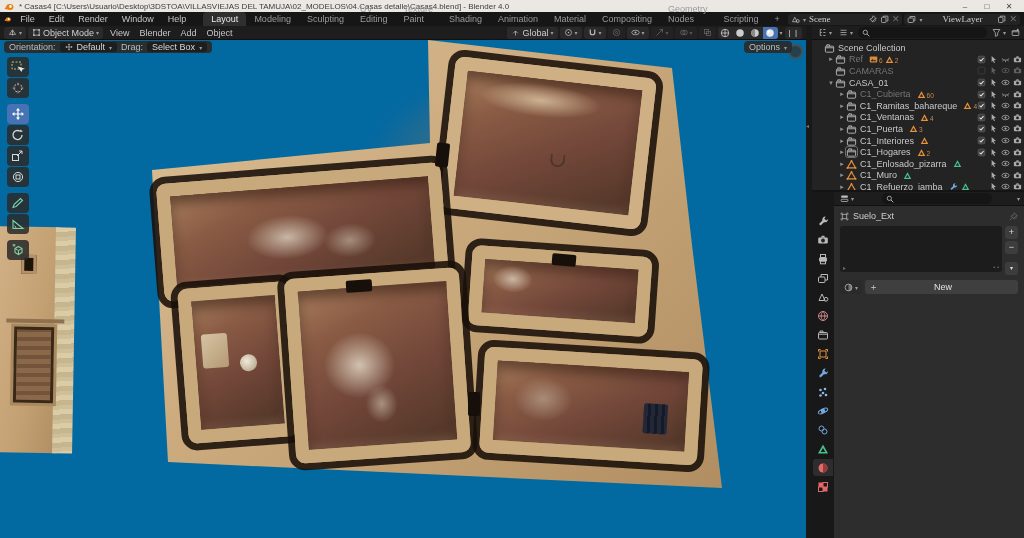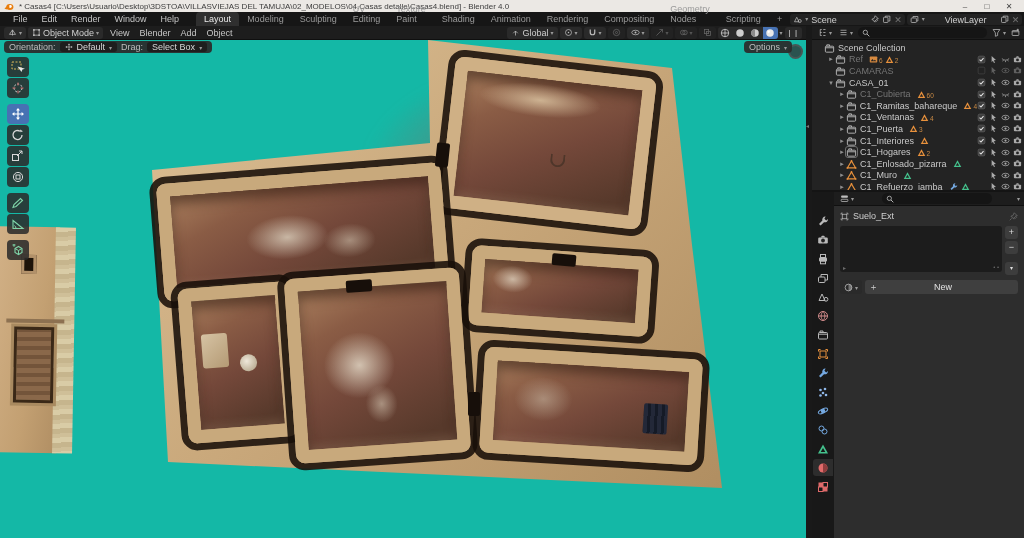--- a/index.html
+++ b/index.html
@@ -15,22 +15,22 @@
   #title-text { flex:1; white-space:nowrap; overflow:hidden; }
   .win-btn { width:22px; text-align:center; color:#444; font-size:8px; }
 
   
   #topbar { height:14px; background:#161616; display:flex; align-items:center; padding:0 4px; }
   .menu-item { padding:0 7px; color:#c4c4c4; }
   #ws-tabs { display:flex; align-items:flex-end; height:100%; margin-left:10px; flex:1; }
   .ws-tab { padding:2px 8px 2px; color:#9a9a9a; border-radius:4px 4px 0 0; line-height:10px; }
   .ws-tab.active { background:#2f2f2f; color:#e8e8e8; }
   .topbar-right { display:flex; align-items:center; gap:2px; }
-  .id-block { display:flex; align-items:flex-start; background:#232323; border-radius:3px;
-    padding:1px 3px; gap:3px; height:11px; }
+  .id-block { display:flex; align-items:center; background:#232323; border-radius:3px;
+    padding:1px 3px; gap:3px; height:11px;font-family:Liberation Serif, serif; }
   .id-block .lbl { color:#d0d0d0; }
   .dim { opacity:.45; }
   .mini-ic { width:9px; height:9px; color:#bdbdbd; }
   .chev { font-size:6px; color:#999; }
 
   
   #main { display:flex; height:512px; }
   #vp-col { width:806px; display:flex; flex-direction:column; }
   #vstrip { width:6px; background:#191919; position:relative; }
   #vstrip .arr { position:absolute; top:96px; left:0; color:#777; font-size:6px; }
@@ -40,21 +40,21 @@
   #vp-header { height:14px; background:#1d1d1d; display:flex; align-items:center; padding:0 4px; gap:2px; border-bottom:1px solid #0f0f0f;}
   .hdr-btn { display:flex; align-items:center; gap:2px; background:#2a2a2a; border-radius:3px; padding:1px 4px; height:12px; }
   .hdr-menu { padding:0 5px; color:#c6c6c6; }
   .spacer { flex:1; }
   .shade-group { display:flex; background:#2a2a2a; border-radius:3px; overflow:hidden; }
   .shade-btn { width:15px; height:12px; display:flex; align-items:center; justify-content:center; }
   .shade-btn.active { background:#4772b3; }
   .pause-btn { background:#2a2a2a; border-radius:3px; padding:1px 4px; color:#ddd; font-size:8px; letter-spacing:1px; height:12px; display:flex; align-items:center;}
 
   
-  #vp-body { position:relative; flex:1; background:#14b8a6; overflow:hidden; }
+  #vp-body { position:relative; flex:1; background:#0369a1; overflow:hidden; }
 
   
   .pill { position:absolute; top:1px; display:flex; align-items:center; gap:4px;
     background:#2b2b2bee; border-radius:4px; padding:1px 5px; height:12px; color:#bdbdbd; }
   #pill-left { left:4px; }
   #pill-right { right:14px; }
   .pill .val { background:#1e1e1e; border-radius:3px; padding:0 5px; display:flex; gap:4px; align-items:center; color:#d6d6d6;}
 
   
   #toolbar { position:absolute; left:7px; top:17px; width:22px; display:flex; flex-direction:column; gap:1px; }
@@ -153,21 +153,21 @@
   </svg>
   <span id="topbar-menus"><span class="menu-item">File</span><span class="menu-item">Edit</span><span class="menu-item">Render</span><span class="menu-item">Window</span><span class="menu-item">Help</span></span>
   <div id="ws-tabs">
       <span class="ws-tab active">Layout</span>
       <span class="ws-tab">Modeling</span>
       <span class="ws-tab">Sculpting</span>
       <span class="ws-tab">UV Editing</span>
       <span class="ws-tab">Texture Paint</span>
       <span class="ws-tab">Shading</span>
       <span class="ws-tab">Animation</span>
-      <span class="ws-tab">Rendering</span>
+      <span class="ws-tab">Material</span>
       <span class="ws-tab">Compositing</span>
       <span class="ws-tab">Geometry Nodes</span>
       <span class="ws-tab">Scripting</span>
       <span class="ws-tab">+</span>
     </div>
   <div class="topbar-right">
     <div class="id-block">
       <svg class="mini-ic" viewBox="0 0 12 12">
           <path d="M2 9 L5 3 L8 9 Z" fill="none" stroke="currentColor"></path>
           <circle cx="9" cy="8" r="2" fill="none" stroke="currentColor"></circle>

